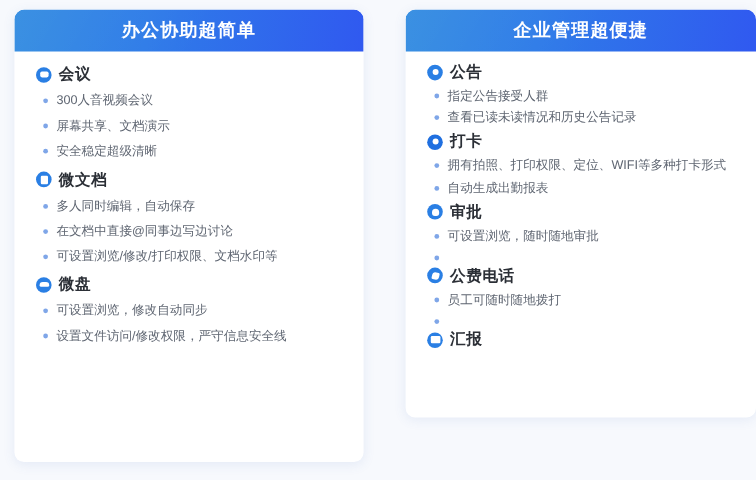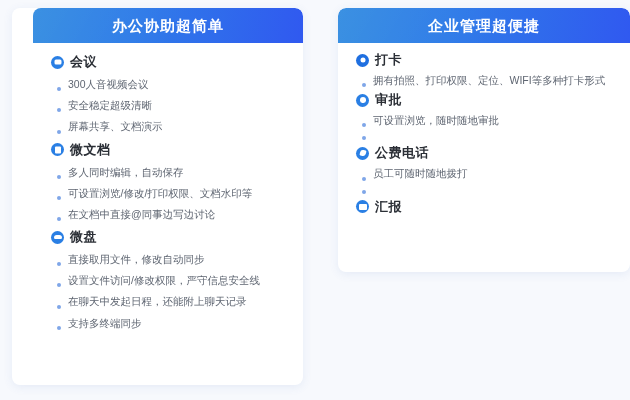--- a/index.html
+++ b/index.html
@@ -28,26 +28,25 @@
     box-shadow: 0 2px 10px rgba(70, 110, 190, 0.10);
     box-sizing: border-box;
     overflow: hidden;
     display: flex;
     flex-direction: column;
   }
   .card-left {
     width: 291px;
     margin-left: 12px;
     height: 377px;
-    padding-left: 21px;
   }
   .card-right {
     width: 292px;
     margin-right: 0px;
-    height: 264px;
+    height: 340px;
   }
   .card-header {
     height: 35px;
     line-height: 35px;
     text-align: center;
     color: #ffffff;
     font-size: 15px;
     font-weight: bold;
     letter-spacing: 1px;
     background: linear-gradient(100deg, #2f8ae0 0%, #2f7ce8 38%, #3059f0 100%);
@@ -146,21 +145,21 @@
     color: #2b2f36;
     letter-spacing: 0.5px;
   }
   ul.items {
     list-style: none;
     margin: 0;
     padding: 0 0 0 6px;
   }
   ul.items li {
     display: flex;
-    align-items: flex-end;
+    align-items: flex-start;
     gap: 7px;
     font-size: 10.5px;
     color: #5f6672;
     line-height: 1.35;
     margin-bottom: 7px;
     white-space: nowrap;
   }
   .card-right ul.items li { margin-bottom: 4px; }
   .bullet {
     flex: 0 0 4px;
@@ -188,103 +187,115 @@
             </span>
           <span class="group-label">会议</span>
         </div>
         <ul class="items">
           <li>
               <span class="bullet"></span>
               <span class="item-text">300人音视频会议</span>
             </li>
           <li>
               <span class="bullet"></span>
+              <span class="item-text">屏幕共享、文档演示</span>
+            </li>
+          <li>
+              <span class="bullet"></span>
               <span class="item-text">安全稳定超级清晰</span>
             </li>
-          <li>
-              <span class="bullet"></span>
-              <span class="item-text">屏幕共享、文档演示</span>
-            </li>
         </ul>
       </div>
 
       <div class="group">
         <div class="group-title">
           <span class="group-icon icon-doc">
               <span class="glyph"></span>
             </span>
           <span class="group-label">微文档</span>
         </div>
         <ul class="items">
           <li>
               <span class="bullet"></span>
               <span class="item-text">多人同时编辑，自动保存</span>
             </li>
           <li>
               <span class="bullet"></span>
+              <span class="item-text">在文档中直接@同事边写边讨论</span>
+            </li>
+          <li>
+              <span class="bullet"></span>
               <span class="item-text">可设置浏览/修改/打印权限、文档水印等</span>
             </li>
-          <li>
-              <span class="bullet"></span>
-              <span class="item-text">在文档中直接@同事边写边讨论</span>
-            </li>
         </ul>
       </div>
 
       <div class="group">
         <div class="group-title">
           <span class="group-icon icon-cloud">
               <span class="glyph"></span>
             </span>
           <span class="group-label">微盘</span>
         </div>
         <ul class="items">
           <li>
               <span class="bullet"></span>
-              <span class="item-text">直接取用文件，修改自动同步</span>
+              <span class="item-text">可设置浏览，修改自动同步</span>
             </li>
           <li>
               <span class="bullet"></span>
               <span class="item-text">设置文件访问/修改权限，严守信息安全线</span>
             </li>
         </ul>
       </div>
 
       <div class="group">
-        <ul class="items">
-          <li>
-              <span class="bullet"></span>
-              <span class="item-text">在聊天中发起日程，还能附上聊天记录</span>
-            </li>
-          <li>
-              <span class="bullet"></span>
-              <span class="item-text">支持多终端同步</span>
-            </li>
-        </ul>
       </div>
 
     </div>
   </section>
 
   <section class="card card-right">
     <div class="card-header">企业管理超便捷</div>
     <div class="card-body">
 
+      <div class="group">
+        <div class="group-title">
+          <span class="group-icon icon-announce">
+              <span class="glyph"></span>
+            </span>
+          <span class="group-label">公告</span>
+        </div>
+        <ul class="items">
+          <li>
+              <span class="bullet"></span>
+              <span class="item-text">指定公告接受人群</span>
+            </li>
+          <li>
+              <span class="bullet"></span>
+              <span class="item-text">查看已读未读情况和历史公告记录</span>
+            </li>
+        </ul>
+      </div>
 
       <div class="group">
         <div class="group-title">
           <span class="group-icon icon-clock">
               <span class="glyph"></span>
             </span>
           <span class="group-label">打卡</span>
         </div>
         <ul class="items">
           <li>
               <span class="bullet"></span>
               <span class="item-text">拥有拍照、打印权限、定位、WIFI等多种打卡形式</span>
+            </li>
+          <li>
+              <span class="bullet"></span>
+              <span class="item-text">自动生成出勤报表</span>
             </li>
         </ul>
       </div>
 
       <div class="group">
         <div class="group-title">
           <span class="group-icon icon-approve">
               <span class="glyph"></span>
             </span>
           <span class="group-label">审批</span>

